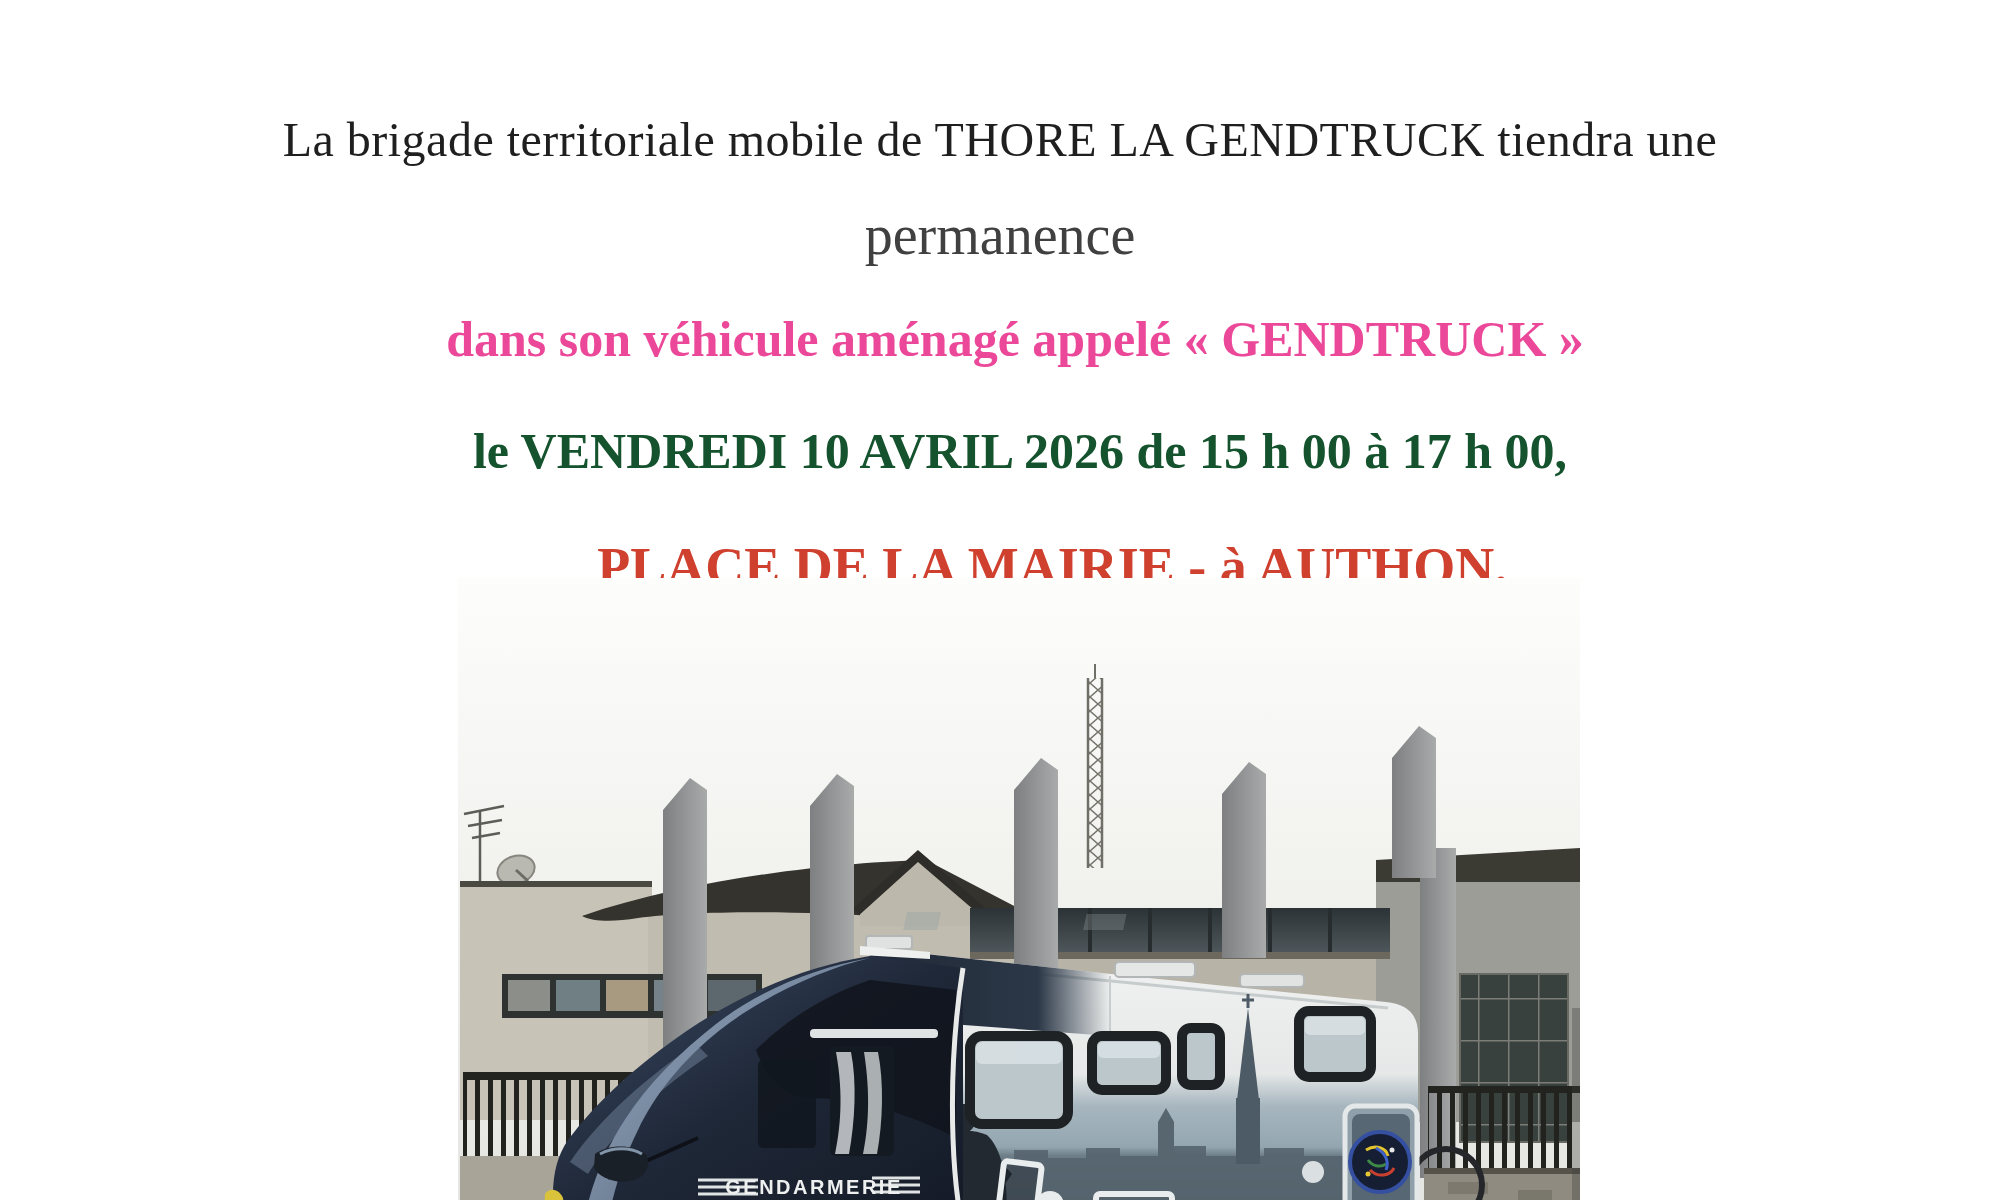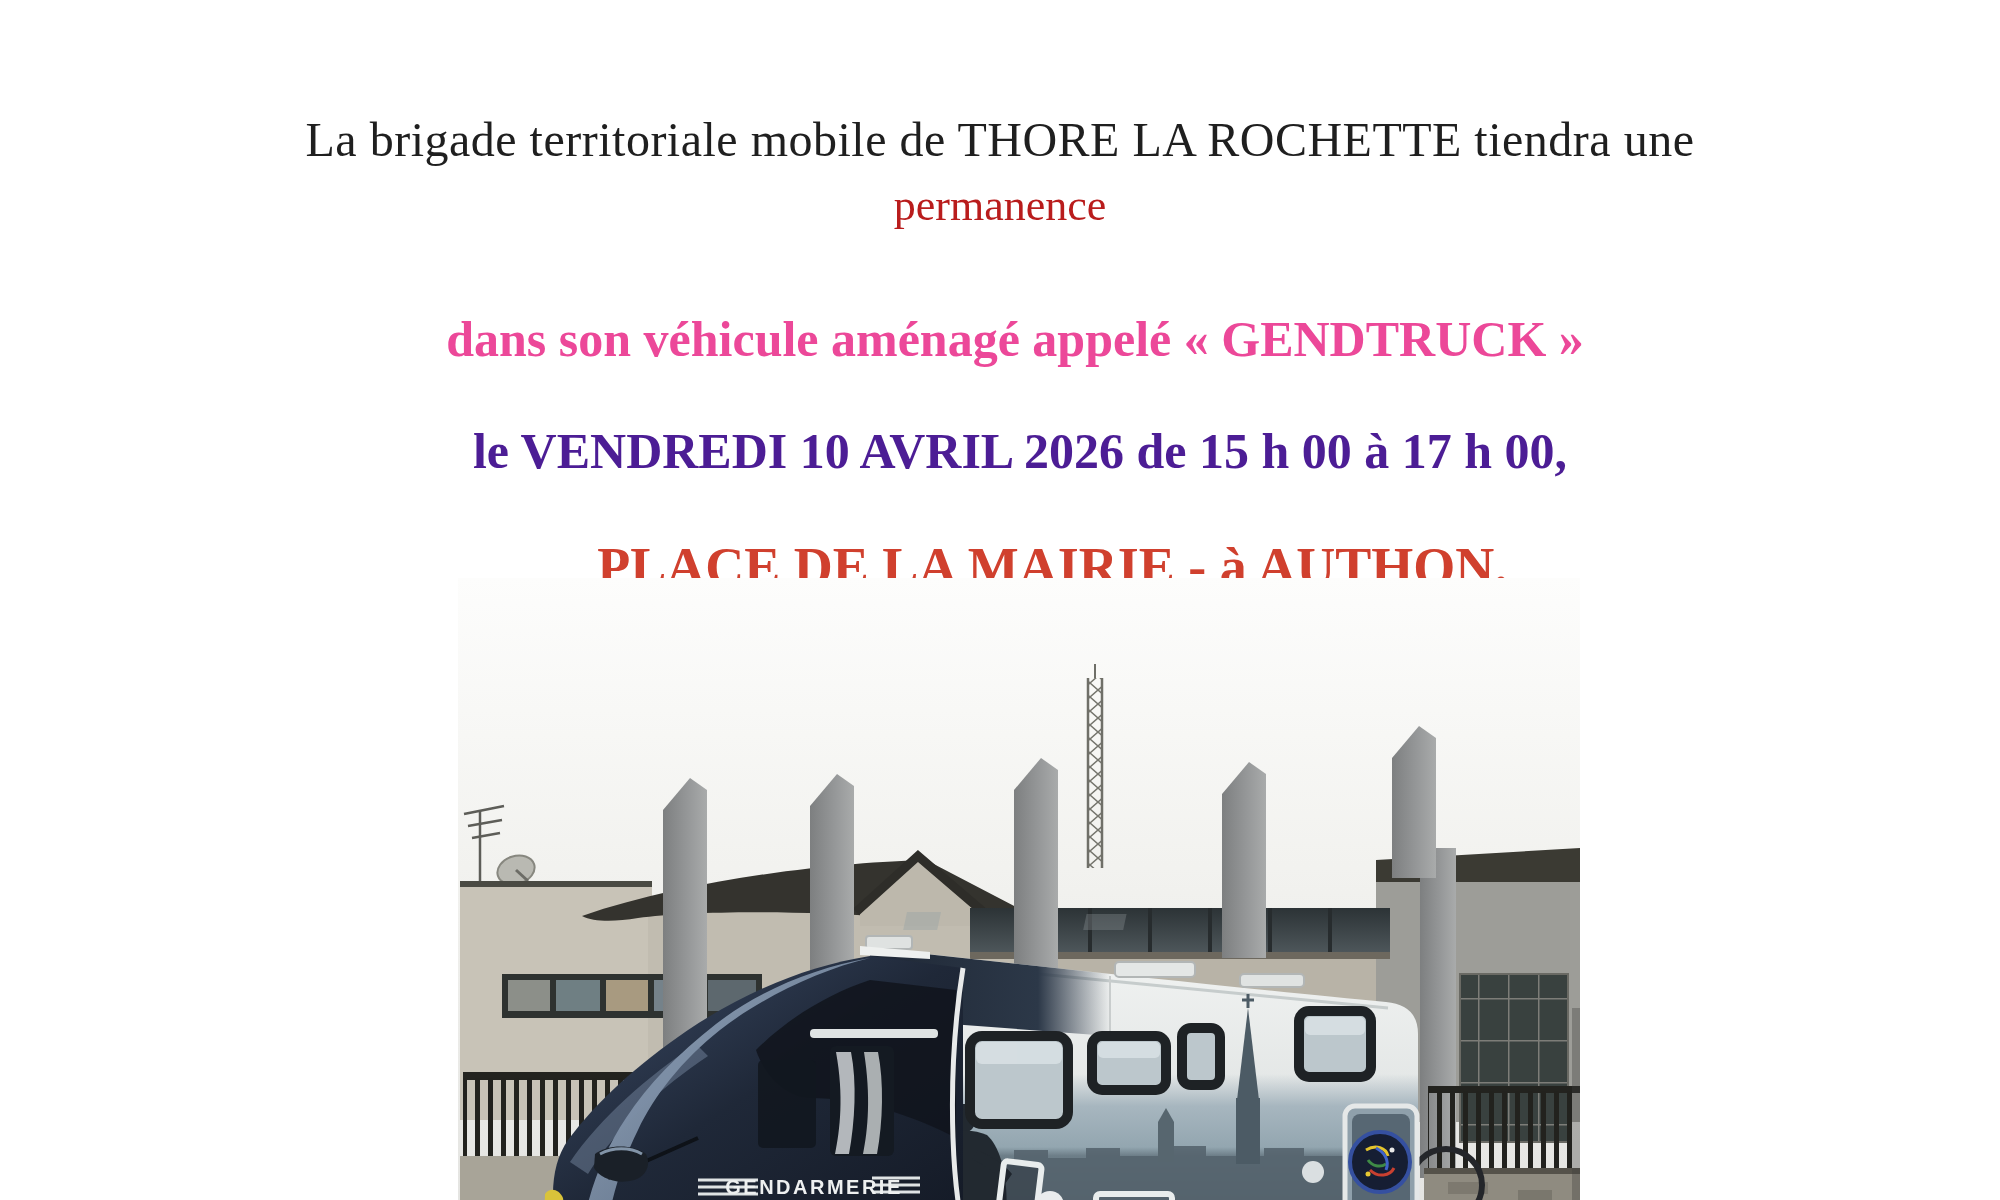--- a/index.html
+++ b/index.html
@@ -3,34 +3,34 @@
 <meta charset="utf-8">
 <style>
   html,body{margin:0;padding:0;}
   body{
     width:2000px;height:1200px;position:relative;overflow:hidden;
     background:#ffffff;
     font-family:"Liberation Serif", serif;
   }
   .scanline{position:absolute;left:0;width:2000px;text-align:center;white-space:nowrap;}
   .l1{top:112px;font-size:48px;color:#1f1f1f;letter-spacing:0.5px;}
-  .l2{top:180px;font-size:44px;color:#b91c1c;}
+  .l2{top:203px;font-size:56px;color:#404040;}
   .l3{top:310px;left:30px;width:1970px;font-size:50px;font-weight:bold;color:#ec4899;}
-  .l4{top:422px;left:40px;width:1960px;font-size:50px;font-weight:bold;color:#4c1d95;}
+  .l4{top:422px;left:40px;width:1960px;font-size:50px;font-weight:bold;color:#14532d;}
   .l5{top:536px;left:100px;width:1905px;font-size:54px;font-weight:bold;color:#d0402e;}
   .photo{
     position:absolute;left:458px;top:578px;width:1122px;height:642px;overflow:hidden;
   }
   .photo svg{display:block;}
   .gendtext{font-family:"Liberation Sans", sans-serif;font-weight:bold;letter-spacing:2.5px;}
 </style>
 </head>
 <body>
 
-<div class="scanline l1">La brigade territoriale mobile de THORE LA ROCHETTE tiendra une</div>
+<div class="scanline l1">La brigade territoriale mobile de THORE LA GENDTRUCK tiendra une</div>
 <div class="scanline l2">permanence</div>
 <div class="scanline l3">dans son véhicule aménagé appelé « GENDTRUCK »</div>
 <div class="scanline l4">le VENDREDI 10 AVRIL 2026 de 15 h 00 à 17 h 00,</div>
 <div class="scanline l5">PLACE DE LA MAIRIE - à AUTHON.</div>
 
 <div class="photo">
 <svg width="1122" height="642" viewBox="0 0 1122 642" xmlns="http://www.w3.org/2000/svg">
   <defs>
     <linearGradient id="sky" x1="0" y1="0" x2="0" y2="1">
       <stop offset="0" stop-color="#fdfdfc"></stop>

